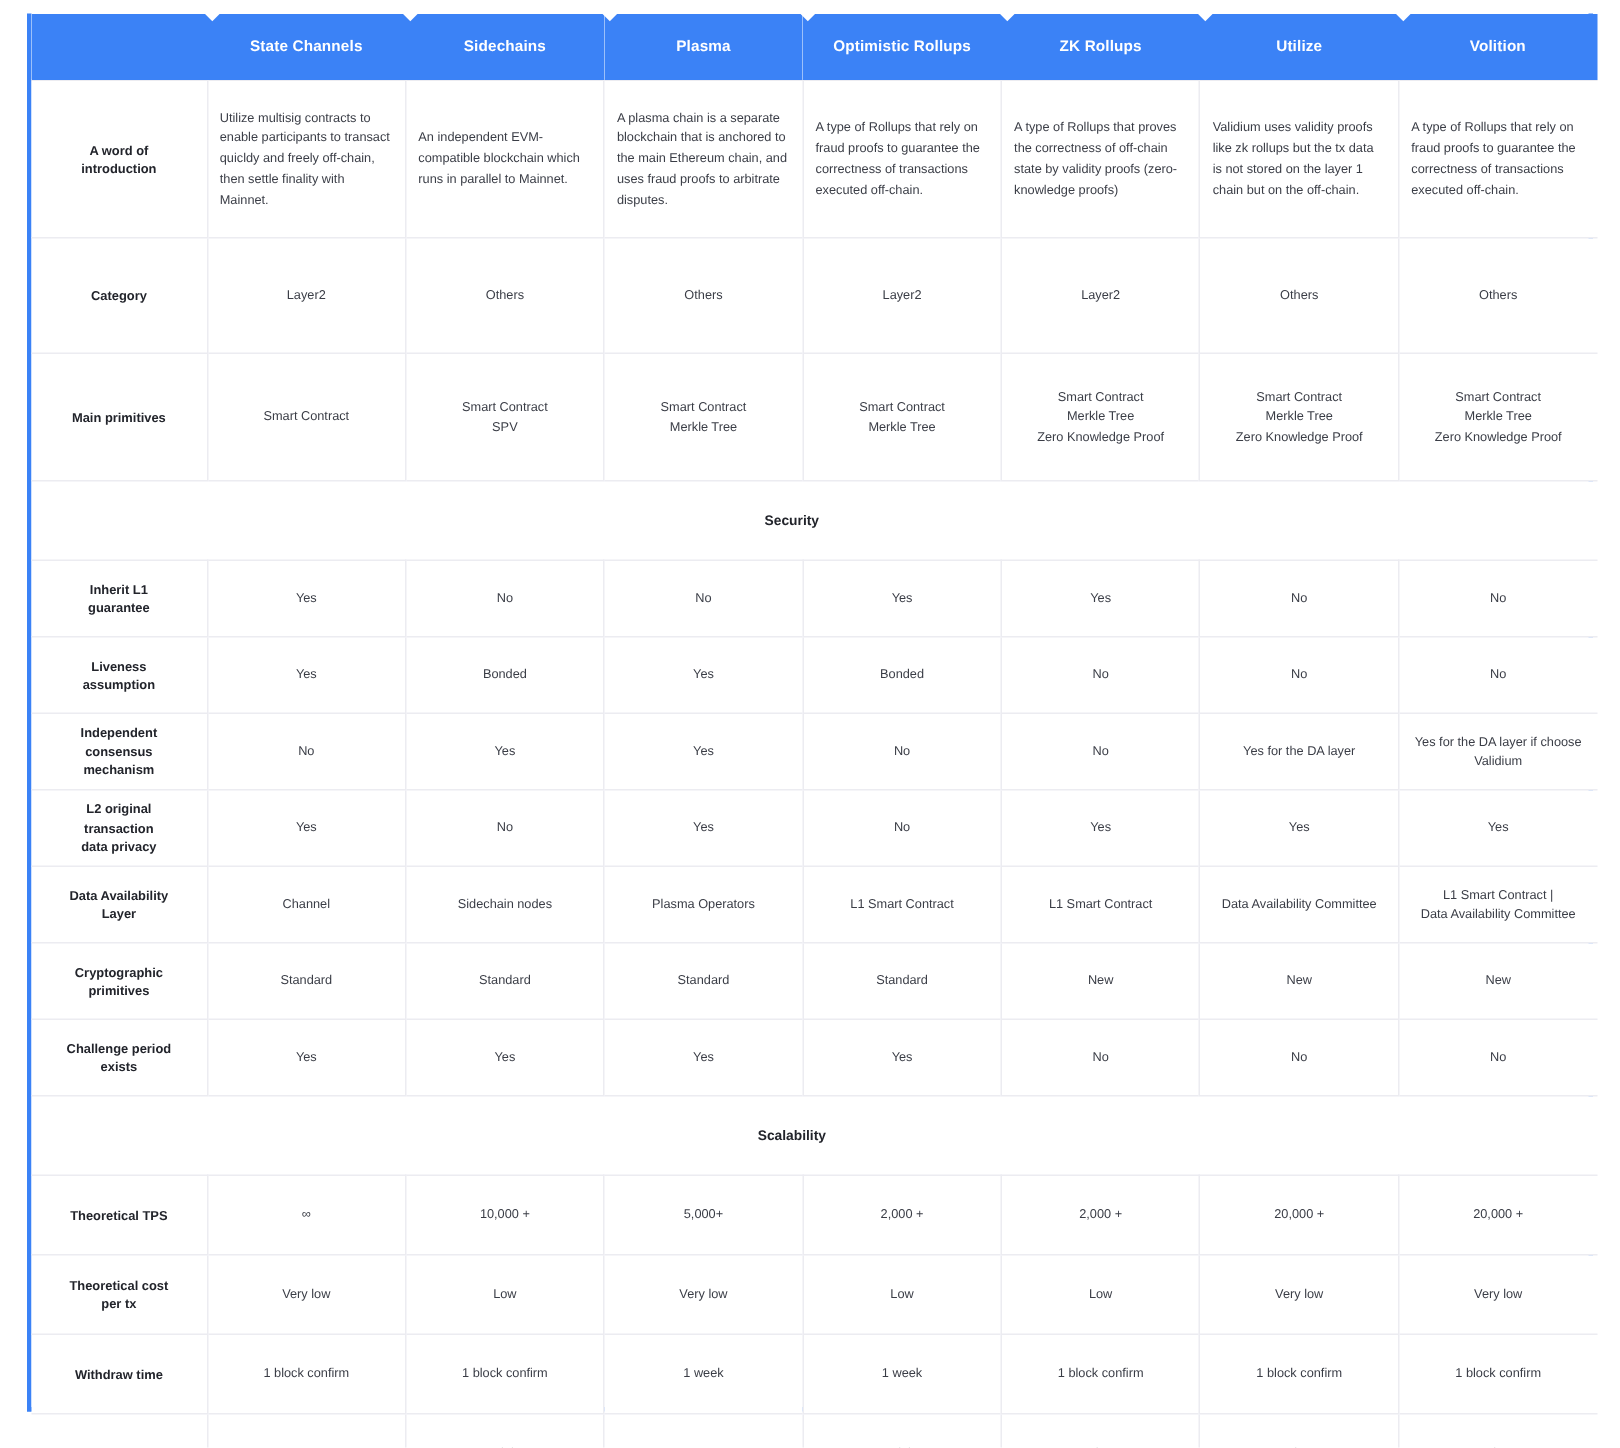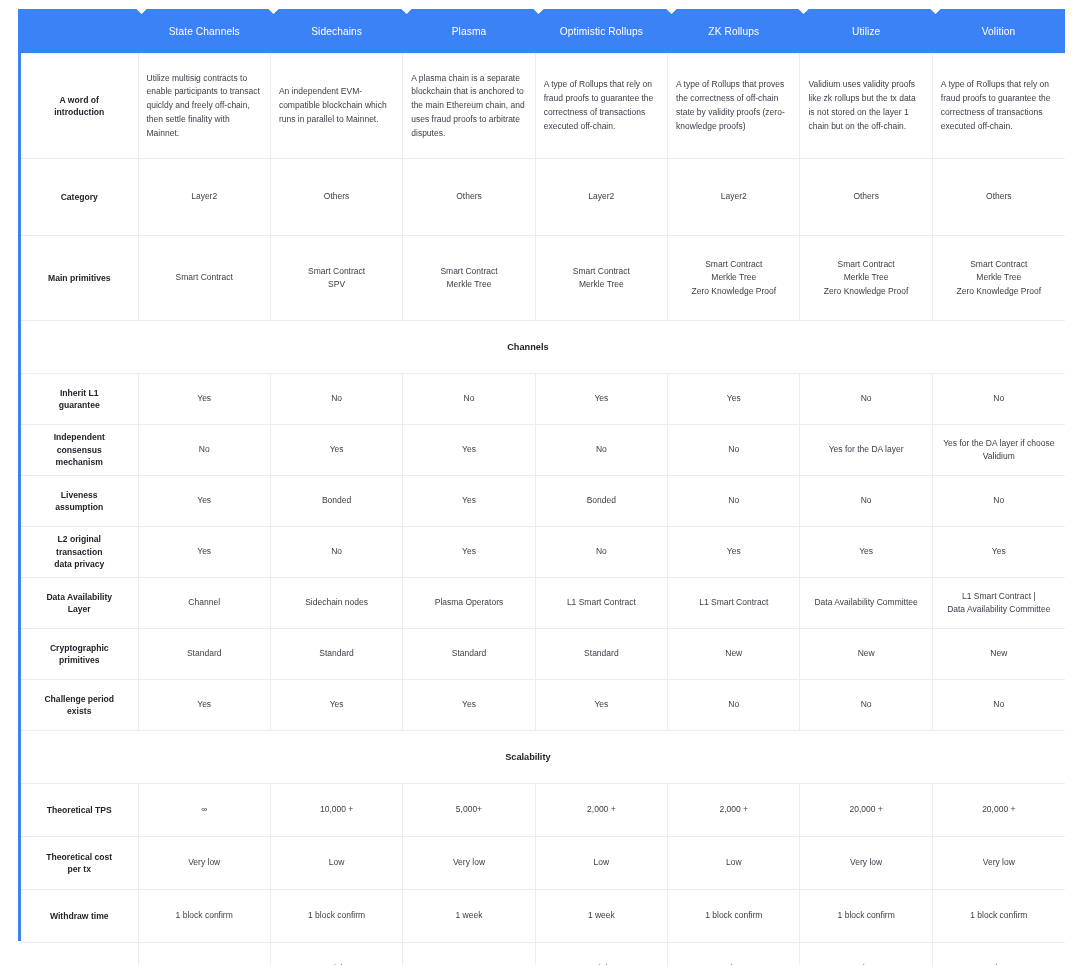--- a/index.html
+++ b/index.html
@@ -46,21 +46,21 @@
   }
 
   table.cmp col.c0 { width: 117px; }
   table.cmp col.cx { width: 132.4px; }
 
   
   thead th {
     background: #3b82f6;
     color: #ffffff;
     font-size: 10.2px;
-    font-weight: 400;
+    font-weight: 700;
     height: 44px;
     padding: 0;
     text-align: center;
     vertical-align: middle;
     position: relative;
     letter-spacing: .1px;
   }
   thead th.corner {
     background: #3b82f6;
   }
@@ -187,52 +187,52 @@
             <td class="cellbody">Smart Contract</td>
             <td class="cellbody">Smart Contract<br>SPV</td>
             <td class="cellbody">Smart Contract<br>Merkle Tree</td>
             <td class="cellbody">Smart Contract<br>Merkle Tree</td>
             <td class="cellbody">Smart Contract<br>Merkle Tree<br>Zero Knowledge Proof</td>
             <td class="cellbody">Smart Contract<br>Merkle Tree<br>Zero Knowledge Proof</td>
             <td class="cellbody">Smart Contract<br>Merkle Tree<br>Zero Knowledge Proof</td>
           </tr>
           <tr class="section">
             <td colspan="8">
-              <span class="secinner">Channels</span>
+              <span class="secinner">Security</span>
             </td>
           </tr>
           <tr class="tall">
             <td class="rowhead">Inherit L1 guarantee</td>
             <td class="cellbody">Yes</td>
             <td class="cellbody">No</td>
             <td class="cellbody">No</td>
             <td class="cellbody">Yes</td>
             <td class="cellbody">Yes</td>
+            <td class="cellbody">No</td>
+            <td class="cellbody">No</td>
+          </tr>
+          <tr class="tall">
+            <td class="rowhead">Liveness assumption</td>
+            <td class="cellbody">Yes</td>
+            <td class="cellbody">Bonded</td>
+            <td class="cellbody">Yes</td>
+            <td class="cellbody">Bonded</td>
+            <td class="cellbody">No</td>
             <td class="cellbody">No</td>
             <td class="cellbody">No</td>
           </tr>
           <tr class="tall">
             <td class="rowhead">Independent<br>consensus mechanism</td>
             <td class="cellbody">No</td>
             <td class="cellbody">Yes</td>
             <td class="cellbody">Yes</td>
             <td class="cellbody">No</td>
             <td class="cellbody">No</td>
             <td class="cellbody">Yes for the DA layer</td>
             <td class="cellbody">Yes for the DA layer if choose Validium</td>
-          </tr>
-          <tr class="tall">
-            <td class="rowhead">Liveness assumption</td>
-            <td class="cellbody">Yes</td>
-            <td class="cellbody">Bonded</td>
-            <td class="cellbody">Yes</td>
-            <td class="cellbody">Bonded</td>
-            <td class="cellbody">No</td>
-            <td class="cellbody">No</td>
-            <td class="cellbody">No</td>
           </tr>
           <tr class="tall">
             <td class="rowhead">L2 original transaction<br>data privacy</td>
             <td class="cellbody">Yes</td>
             <td class="cellbody">No</td>
             <td class="cellbody">Yes</td>
             <td class="cellbody">No</td>
             <td class="cellbody">Yes</td>
             <td class="cellbody">Yes</td>
             <td class="cellbody">Yes</td>

